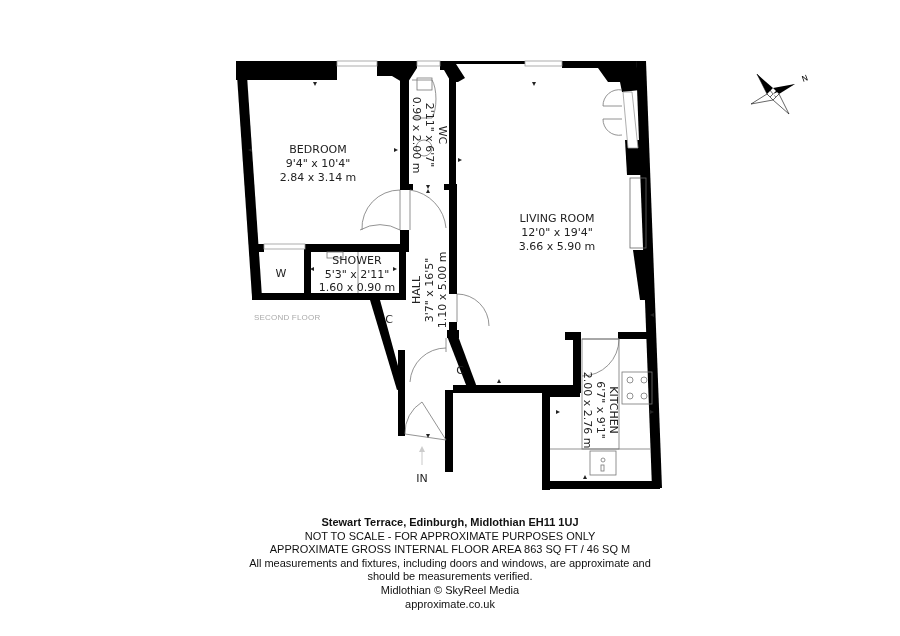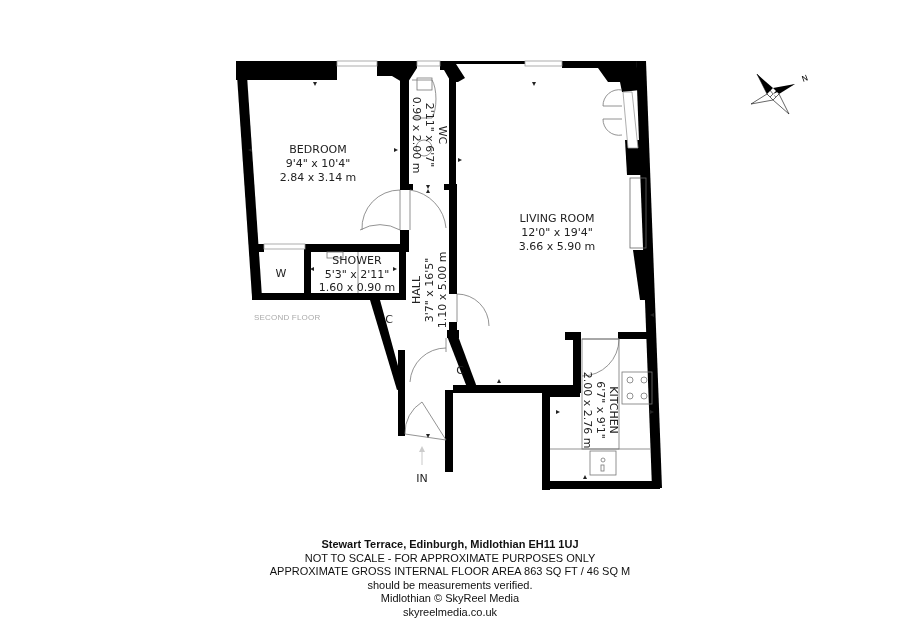--- a/index.html
+++ b/index.html
@@ -1,21 +1,21 @@
 <!DOCTYPE html>
 <html><head>
 <meta charset="utf-8">
 <style>
   html, body { margin:0; padding:0; background:#ffffff; }
   body { width:900px; height:636px; position:relative; overflow:hidden; font-family:"DejaVu Sans", sans-serif; }
   svg { position:absolute; left:0; top:0; }
   .lbl { font-family:"DejaVu Sans", sans-serif; font-size:11px; fill:#222; }
   .floor { font-family:"Liberation Sans", sans-serif; font-size:8px; fill:#aaa; letter-spacing:0.2px; }
   .footer { position:absolute; left:0; width:900px; top:516px; text-align:center; font-family:"Liberation Sans", sans-serif; font-size:11px; color:#111; line-height:13.6px; }
-  .footer .addr { font-weight:bold;margin-top:22px; }
+  .footer .addr { font-weight:bold; }
 </style>
 </head>
 <body>
 
 <svg width="900" height="636" viewBox="0 0 900 636">
 
   <g fill="#000">
 
     <polygon points="236,61 337,61 337,64 326,80 245,80 247,80"></polygon>
     <rect x="236" y="61" width="101" height="19"></rect>
@@ -192,16 +192,17 @@
   <text class="lbl" x="389" y="323" text-anchor="middle">C</text>
   <text class="lbl" x="460" y="374" text-anchor="middle">C</text>
   <text class="floor" x="254" y="320">SECOND FLOOR</text>
   <text class="lbl" x="422" y="482" text-anchor="middle">IN</text>
 </svg>
 
 <div class="footer">
   <div class="addr">Stewart Terrace, Edinburgh, Midlothian EH11 1UJ</div>
   <div>NOT TO SCALE - FOR APPROXIMATE PURPOSES ONLY</div>
   <div>APPROXIMATE GROSS INTERNAL FLOOR AREA 863 SQ FT / 46 SQ M</div>
+  <div>All measurements and fixtures, including doors and windows, are approximate and</div>
   <div>should be measurements verified.</div>
   <div>Midlothian © SkyReel Media</div>
-  <div>skyreelmedia.co.uk</div>
+  <div>approximate.co.uk</div>
 </div>
 
 </body></html>

